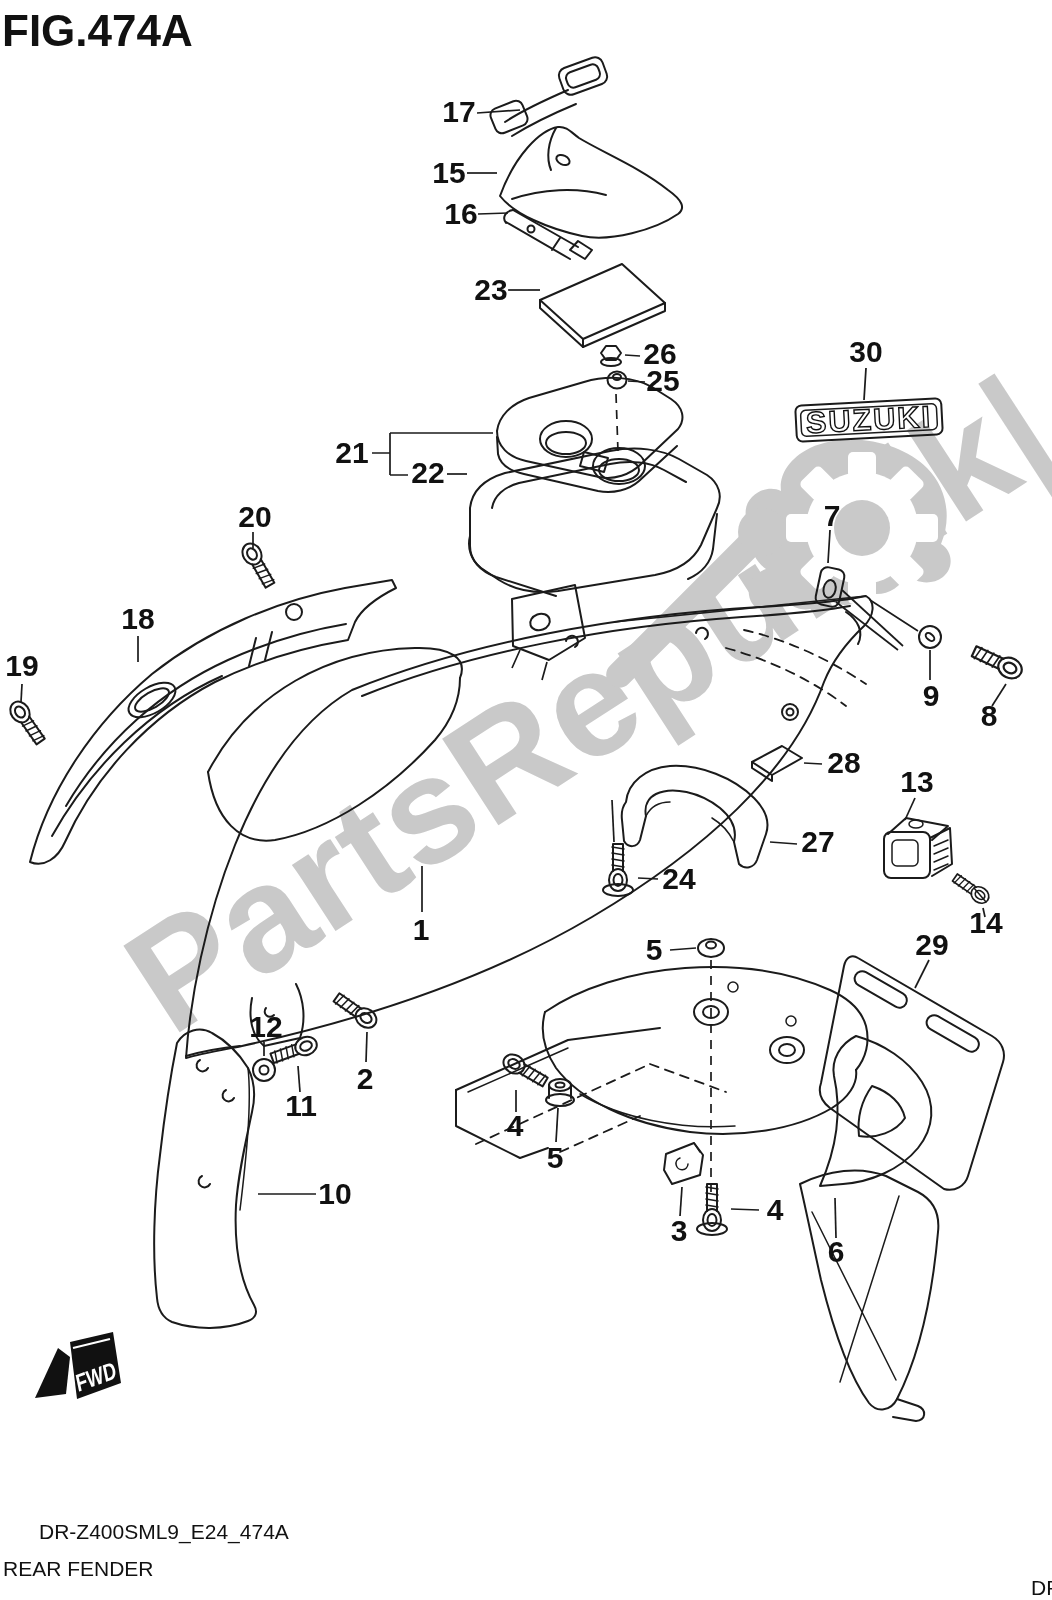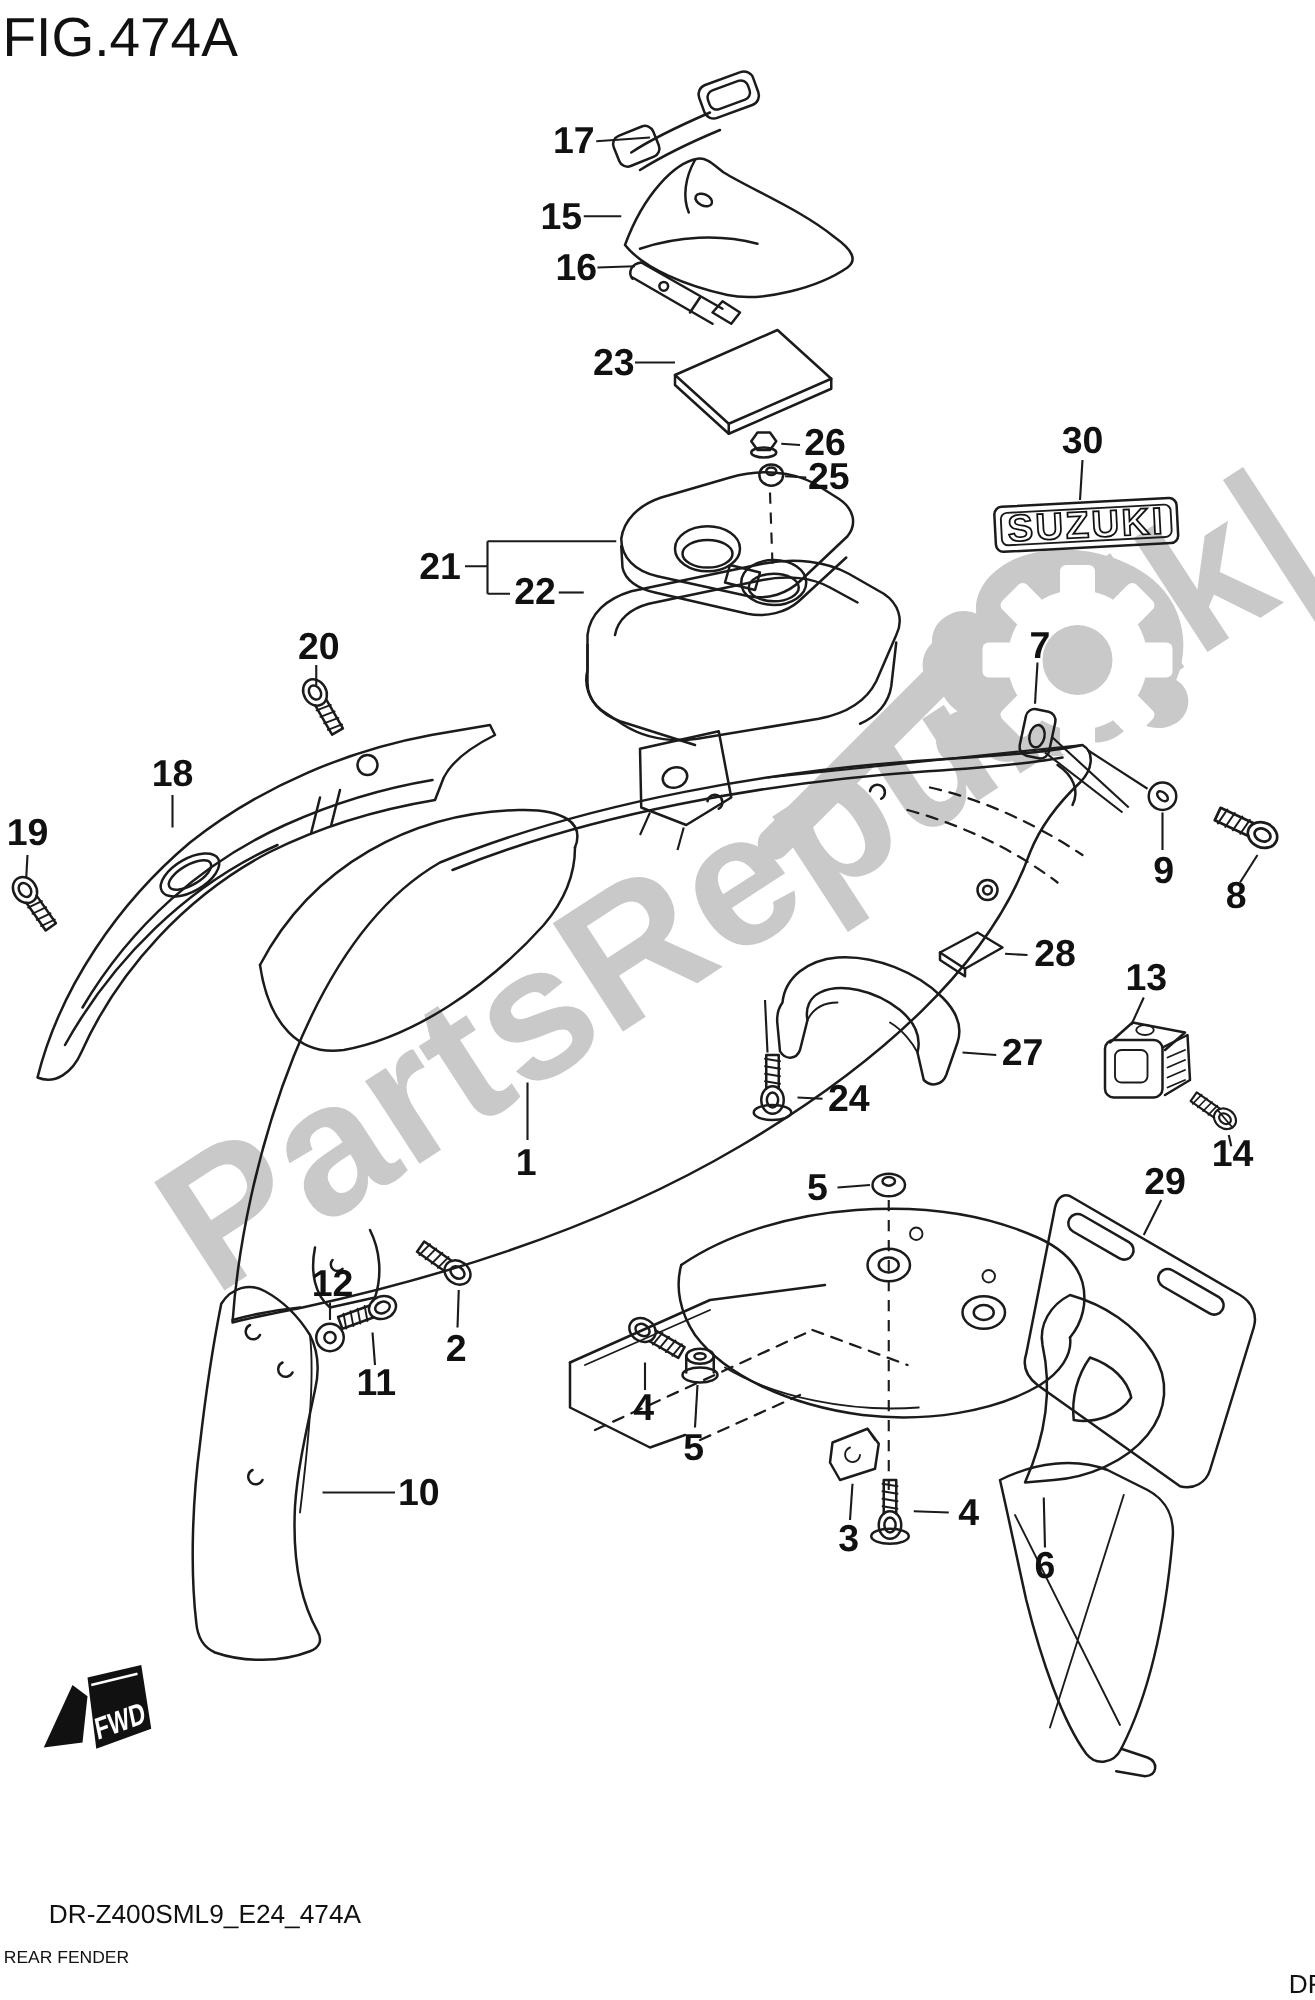--- a/index.html
+++ b/index.html
@@ -3,23 +3,23 @@
 <meta charset="utf-8">
 <style>
   html,body{margin:0;padding:0;background:#ffffff;}
   .page{position:relative;width:1052px;height:1600px;background:#ffffff;overflow:hidden;
         font-family:"Liberation Sans",sans-serif;}
   
   .watermark{position:absolute;left:96px;top:922px;transform:rotate(-33deg);transform-origin:0 0;
              font-weight:bold;font-size:150px;color:#c9c9c9;white-space:nowrap;z-index:1;
              letter-spacing:1px;user-select:none;}
   .diagram{position:absolute;left:0;top:0;z-index:2;}
-  .fig-title{position:absolute;left:2px;top:6px;font-size:44px;font-weight:normal;color:#111;z-index:3;}
+  .fig-title{position:absolute;left:2px;top:6px;font-size:44px;font-weight:bold;color:#111;z-index:3;}
   .footer-code{position:absolute;left:3px;top:1520px;font-size:21px;color:#111;z-index:3;margin-left:36px;}
-  .footer-name{position:absolute;left:3px;top:1557px;font-size:14px;color:#111;z-index:3;}
+  .footer-name{position:absolute;left:3px;top:1557px;font-size:21px;color:#111;z-index:3;}
   .corner-text{position:absolute;left:1031px;top:1576px;font-size:21px;color:#111;z-index:3;}
   
   svg .ln{stroke:#1b1b1b;fill:none;stroke-width:2;stroke-linecap:round;stroke-linejoin:round;}
   svg .thin{stroke-width:1.5;}
   svg .dash{stroke-dasharray:9 7;stroke-width:1.8;}
   svg .leader{stroke:#1b1b1b;fill:none;stroke-width:1.7;}
   svg .gray{fill:#c9c9c9;stroke:none;}
   svg .white{fill:#ffffff;stroke:none;}
   svg .blk{fill:#111111;stroke:none;}
   svg text.lbl{font-family:"Liberation Sans",sans-serif;font-size:30px;font-weight:bold;

